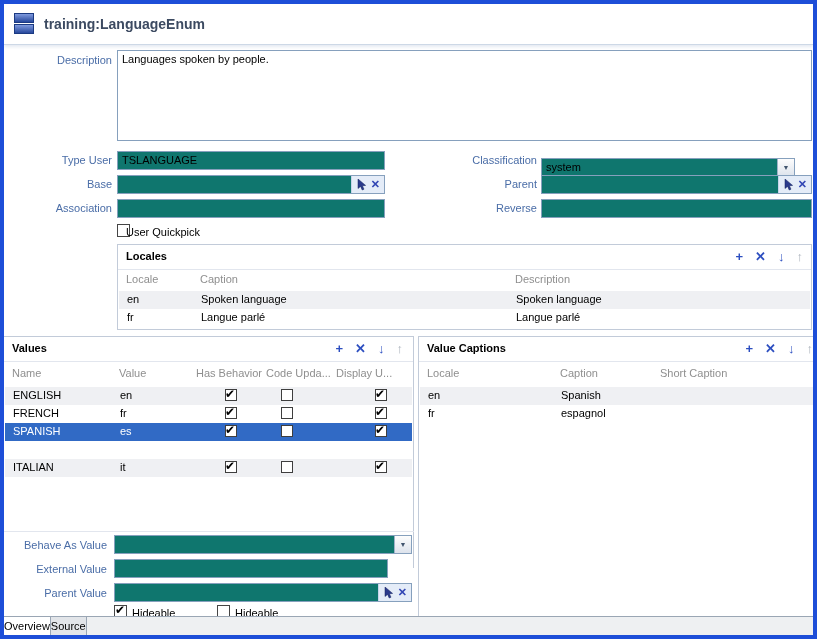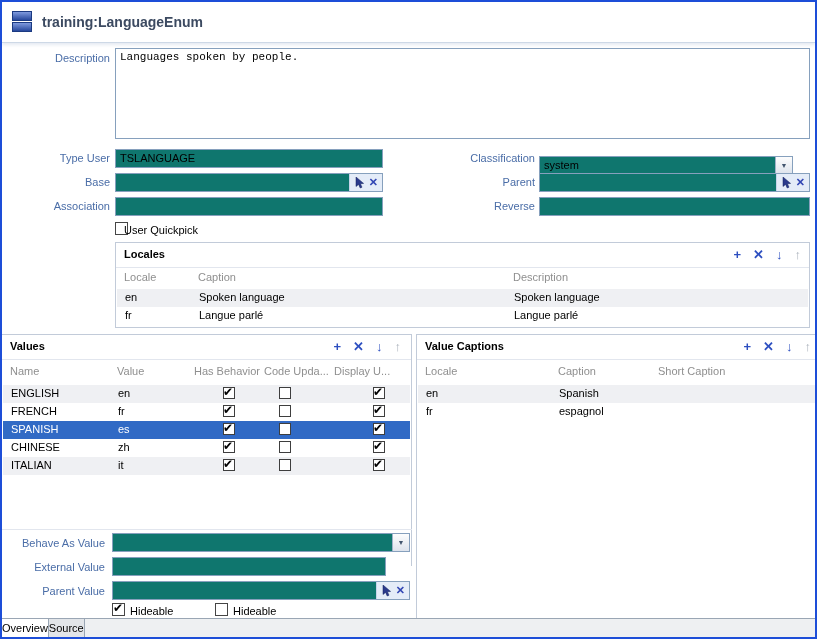--- a/index.html
+++ b/index.html
@@ -1,30 +1,30 @@
 <!DOCTYPE html>
 <html><head>
 <meta charset="utf-8">
 <style>
   *{margin:0;padding:0;box-sizing:border-box}
   html,body{background:#dfe4ea}
-  #app{position:relative;width:817px;height:639px;background:#fff;border:2px solid #1d4ed8;
+  #app{position:relative;width:817px;height:639px;background:#fff;border:4px solid #1d4ed8;
        font-family:"Liberation Sans",sans-serif;font-size:11px;color:#000;overflow:hidden}
   .hdr{position:absolute;left:0;top:0;width:100%;height:41px;background:#fff;
        border-bottom:1px solid #cdd8e6;box-shadow:0 2px 3px rgba(160,180,210,.28)}
   .hdr-title{position:absolute;left:40px;top:12px;font-size:14px;font-weight:bold;color:#3c4a61}
   .enum-ico{position:absolute;left:10px;top:9px;width:22px;height:22px}
   .enum-ico i{position:absolute;left:0;width:20px;height:10px;display:block;
        background:linear-gradient(#7f9ade,#27489c);border:1px solid #1b3a82}
   .lbl{position:absolute;color:#4a6da7;text-align:right;white-space:nowrap}
   .blk{position:absolute;color:#000;white-space:nowrap}
   .field{position:absolute;height:19px;border:1px solid #86a0bd;background:#0f766e}
   .field-text{position:absolute;left:4px;top:2px;white-space:nowrap}
   textarea.multi{position:absolute;border:1px solid #86a0bd;resize:none;outline:none;
-       font-family:Liberation Mono, monospace;font-size:11px;padding:2px 4px;color:#000}
+       font-family:Liberation Sans, sans-serif;font-size:11px;padding:2px 4px;color:#000}
   .combo-btn{position:absolute;right:0;top:0;width:17px;height:17px;cursor:pointer;
        background:linear-gradient(#fdfdfd,#dde3ec);border-left:1px solid #9fb2c8;text-align:center}
   .combo-btn span{font-size:7px;color:#42556e;line-height:17px;display:block}
   .picker{position:absolute;right:0;top:0;height:17px;display:flex;align-items:center;gap:4px;
        background:#e4ecf8;padding:0 4px;border-left:1px solid #c6d4ea}
   .clear-x{color:#3246b4;font-weight:bold;font-size:11px;line-height:1;cursor:pointer}
   .cbx{position:absolute;width:13px;height:13px;border:1px solid #454545;background:#fff;cursor:pointer}
   .cbx.checked::after{content:"✔";position:absolute;left:0;top:-3px;font-size:12px;color:#000}
   .group{position:absolute;border:1px solid #c2cbd9;background:#fff}
   .panel{position:absolute;background:#fff}
@@ -159,27 +159,20 @@
       <span class="cb" style="left:276px"></span>
       <span class="cb checked" style="left:370px"></span>
     </div>
     <div class="trow stripe selected" style="top:86px">
       <span class="tcell" style="left:8px">SPANISH</span>
       <span class="tcell" style="left:115px">es</span>
       <span class="cb checked" style="left:220px"></span>
       <span class="cb" style="left:276px"></span>
       <span class="cb checked" style="left:370px"></span>
     </div>
-    <div class="trow" style="top:104px">
-      <span class="tcell" style="left:8px">CHINESE</span>
-      <span class="tcell" style="left:115px">zh</span>
-      <span class="cb checked" style="left:220px"></span>
-      <span class="cb" style="left:276px"></span>
-      <span class="cb checked" style="left:370px"></span>
-    </div>
     <div class="trow stripe" style="top:122px">
       <span class="tcell" style="left:8px">ITALIAN</span>
       <span class="tcell" style="left:115px">it</span>
       <span class="cb checked" style="left:220px"></span>
       <span class="cb" style="left:276px"></span>
       <span class="cb checked" style="left:370px"></span>
     </div>
   </div>
 
   <div class="panel" style="left:414px;top:332px;width:403px;height:286px;border:1px solid #c2cbd9;border-right:none">

